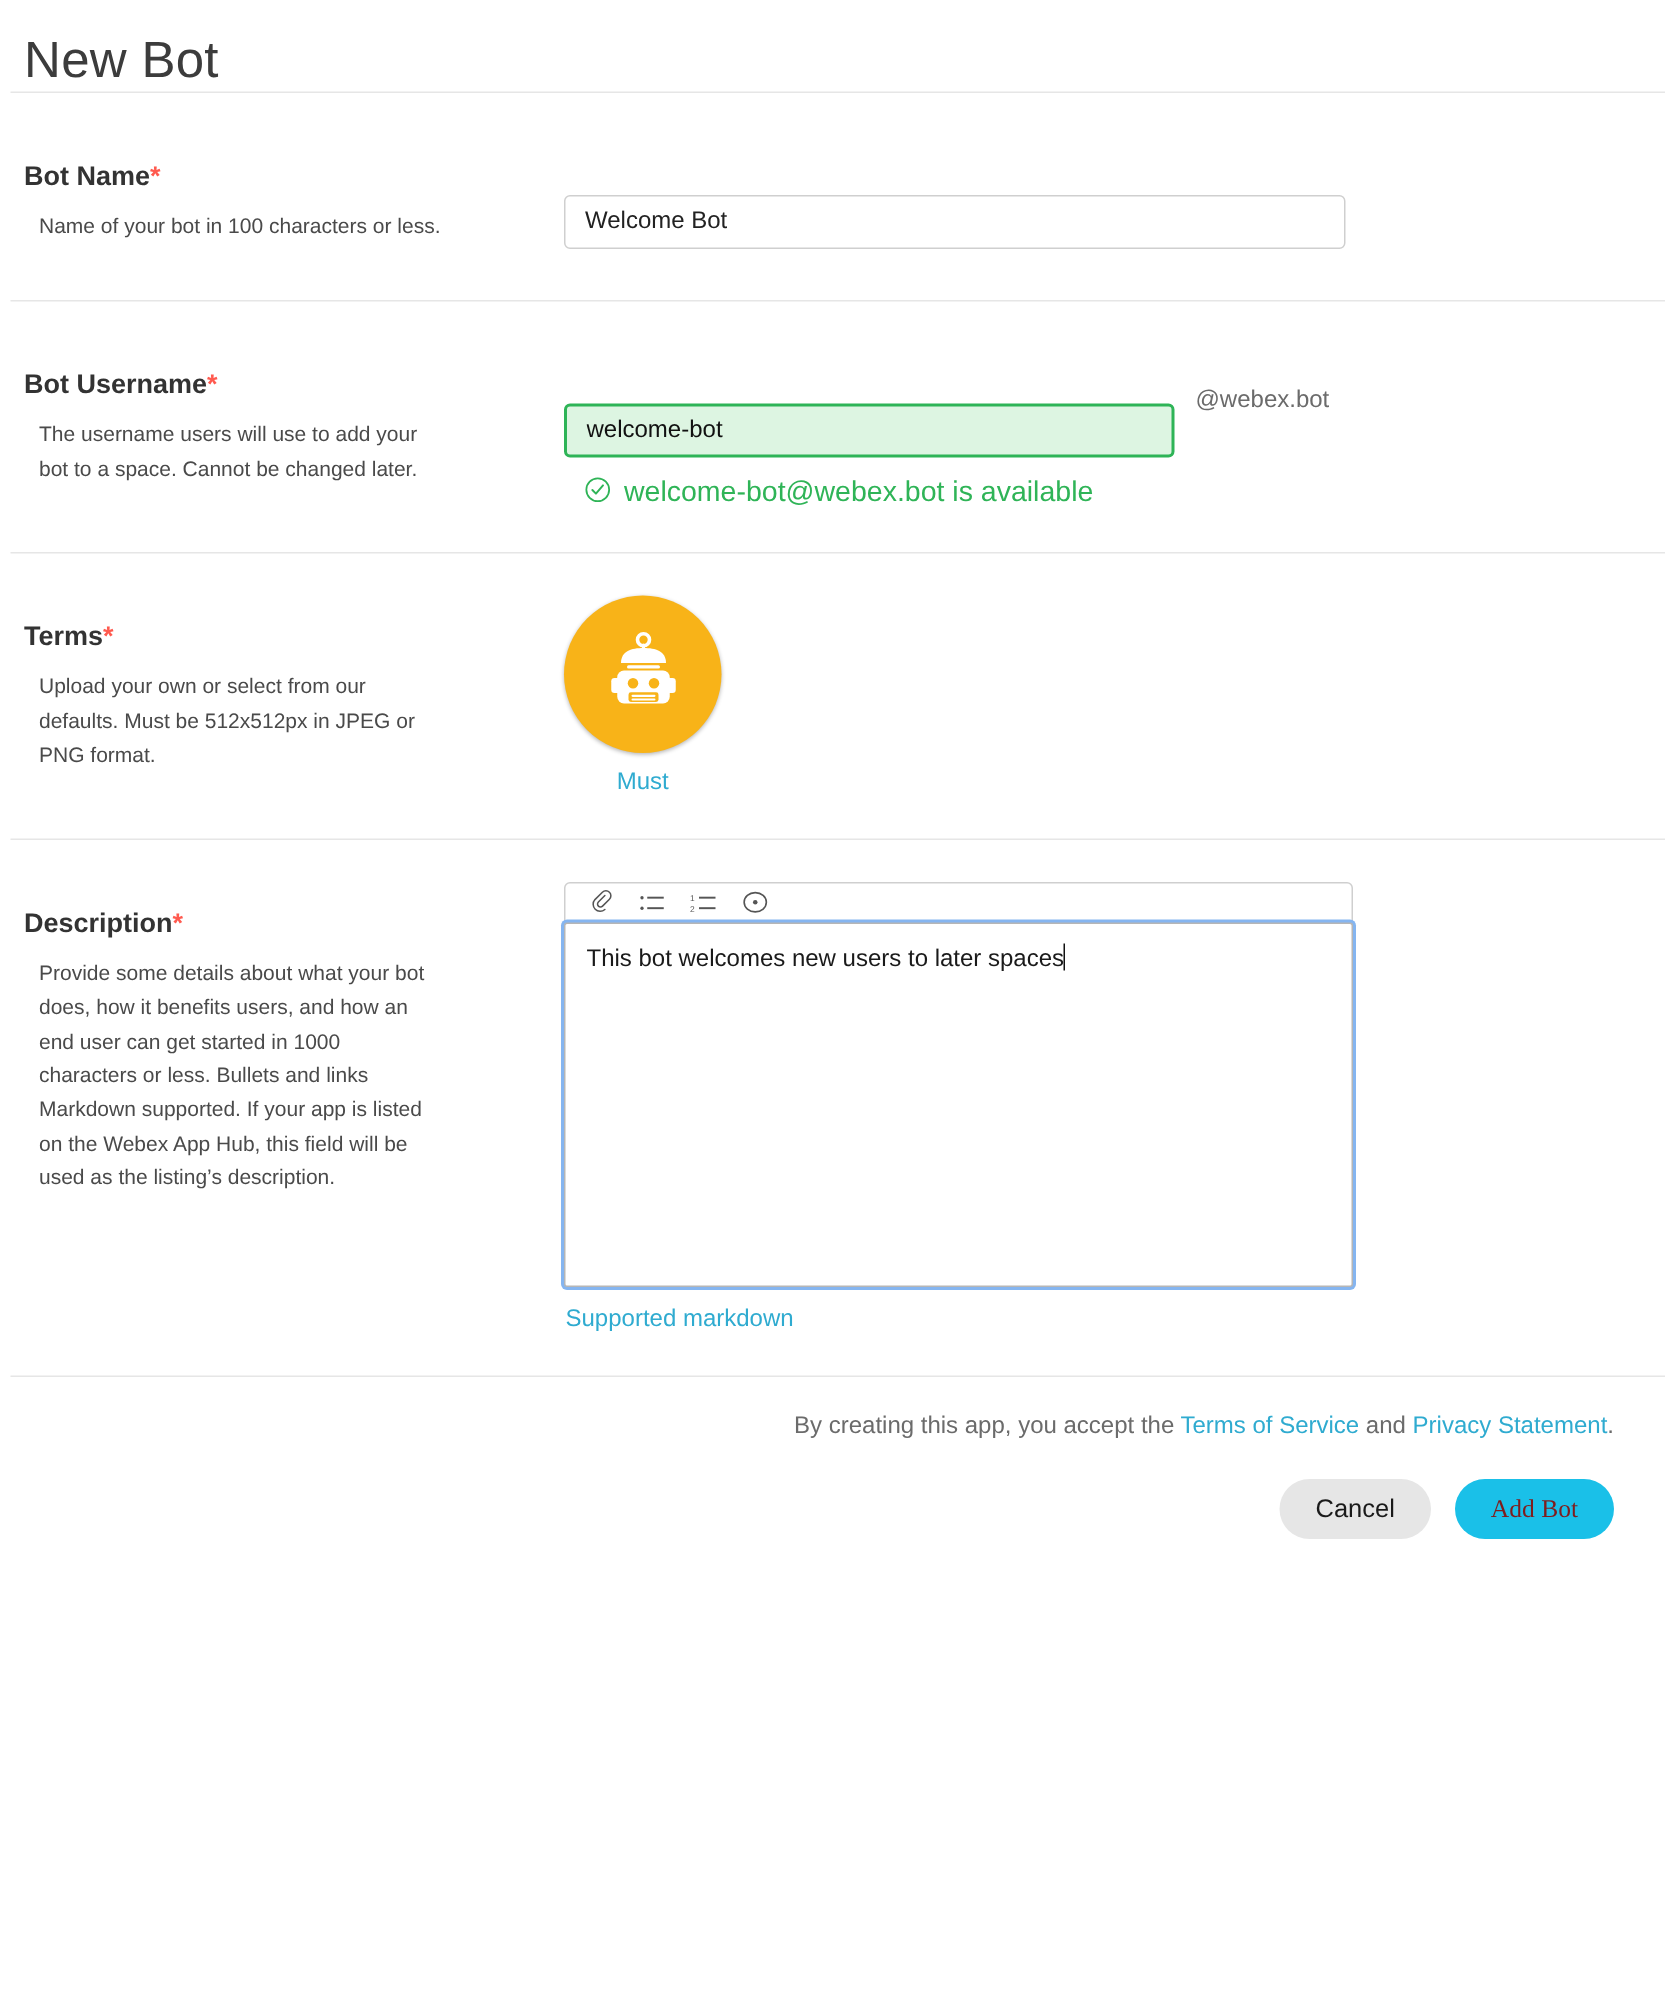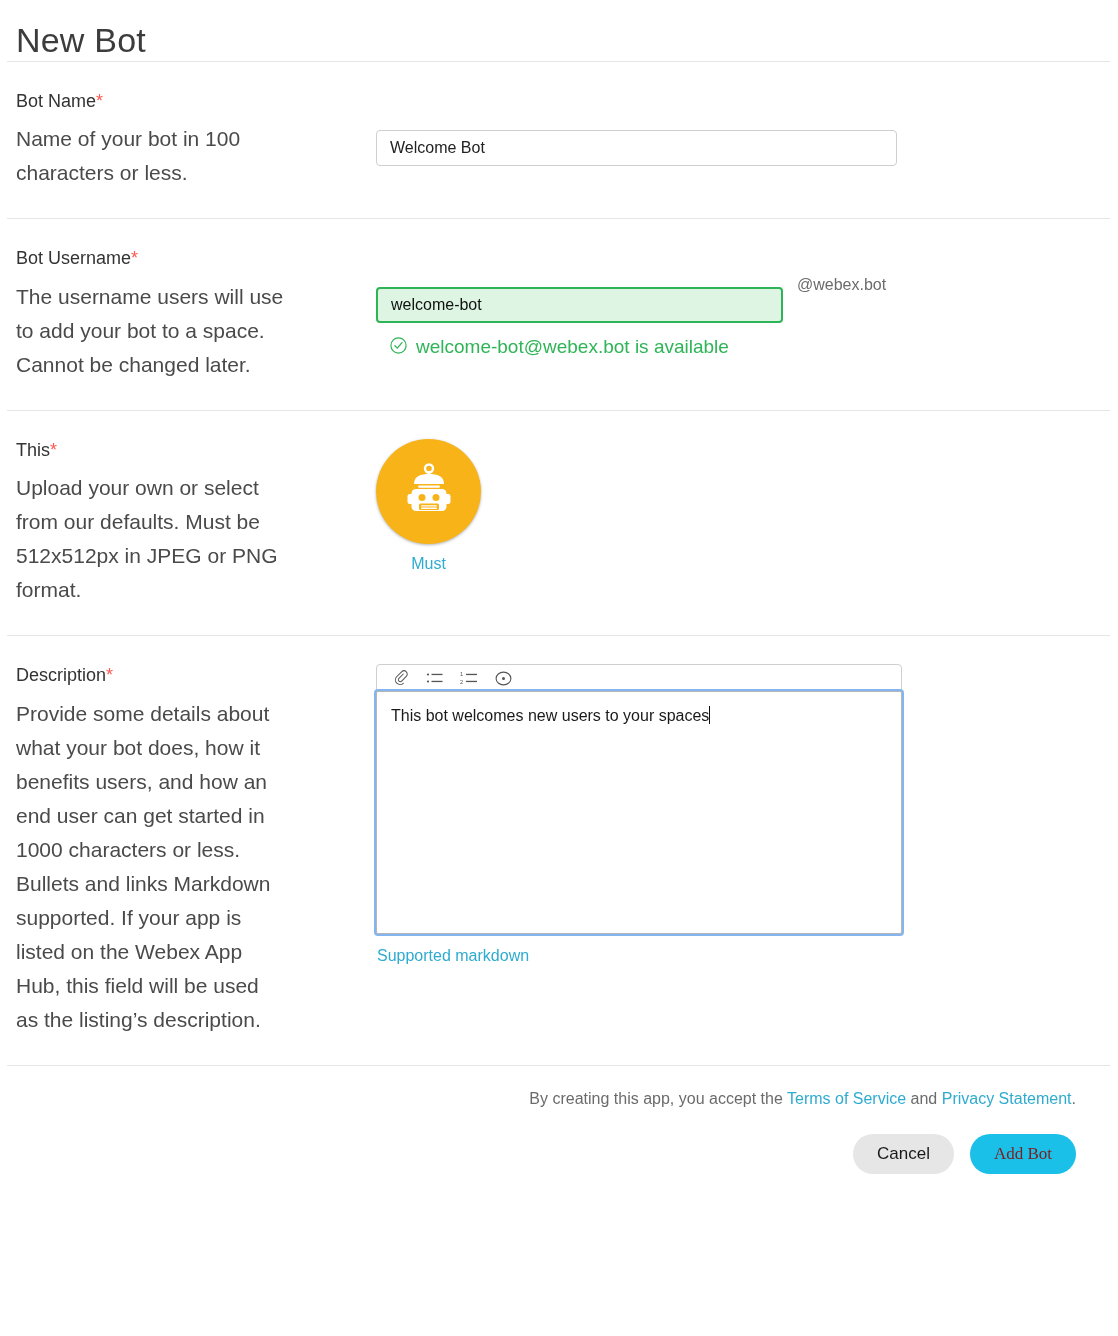--- a/index.html
+++ b/index.html
@@ -43,30 +43,30 @@
     width: 360px;
     flex: 0 0 360px;
     padding-right: 24px;
   }
   .row-field { flex: 1 1 auto; position: relative; }
 
   .field-label {
     font-size: 18px;
     color: #333333;
     line-height: 1.3;
-    margin: 0 0 9px 0;
-    font-weight: 400;
+    margin: 16px 0 9px 0;
+    font-weight: 700;
   }
   .req { color: #ff5a4f; font-size: 18px; }
 
   .field-help {
-    font-size: 21px;
+    font-size: 14px;
     color: #4a4a4a;
     line-height: 1.62;
-    margin: 0;
+    margin: 10px;
     max-width: 268px;
   }
 
   
   .text-input {
     width: 521px;
     height: 36px;
     border: 1px solid #cfcfcf;
     border-radius: 4px;
     background: #ffffff;
@@ -260,21 +260,21 @@
         <span class="availability-text">welcome-bot@webex.bot is available</span>
       </div>
     </div>
   </div>
 
   <div class="divider"></div>
 
   <div class="row">
     <div class="row-label">
       <div class="field-label">
-        <span>This</span><span class="req">*</span>
+        <span>Terms</span><span class="req">*</span>
       </div>
       <p class="field-help">Upload your own or select from our defaults. Must be 512x512px in JPEG or PNG format.</p>
     </div>
     <div class="row-field">
       <div class="icon-block">
         <div class="bot-avatar">
           <span>
             <svg width="62" height="62" viewBox="0 0 62 62">
               <g fill="#ffffff">
 
@@ -341,21 +341,21 @@
             </svg>
           </button>
           <button class="tool-btn" title="Emoji">
             <svg width="17" height="17" viewBox="0 0 17 17">
               <ellipse cx="8.5" cy="8.5" rx="7.4" ry="6.4" fill="none" stroke="#555" stroke-width="1.1"></ellipse>
               <circle cx="8.5" cy="8.5" r="1.5" fill="#555"></circle>
             </svg>
           </button>
         </div>
 
-        <div class="editor-area" contenteditable="true" spellcheck="false" style=""><span class="editor-text-line">This bot welcomes new users to your spaces</span><span class="caret"></span></div>
+        <div class="editor-area" contenteditable="true" spellcheck="false" style=""><span class="editor-text-line">This bot welcomes new users to later spaces</span><span class="caret"></span></div>
 
       </div>
       <a class="markdown-link">Supported markdown</a>
     </div>
   </div>
 
   <div class="divider"></div>
 
   <div class="footer">
     <p class="legal"><span>By creating this app, you accept the </span><a>Terms of Service</a><span> and </span><a>Privacy Statement</a><span>.</span></p>

